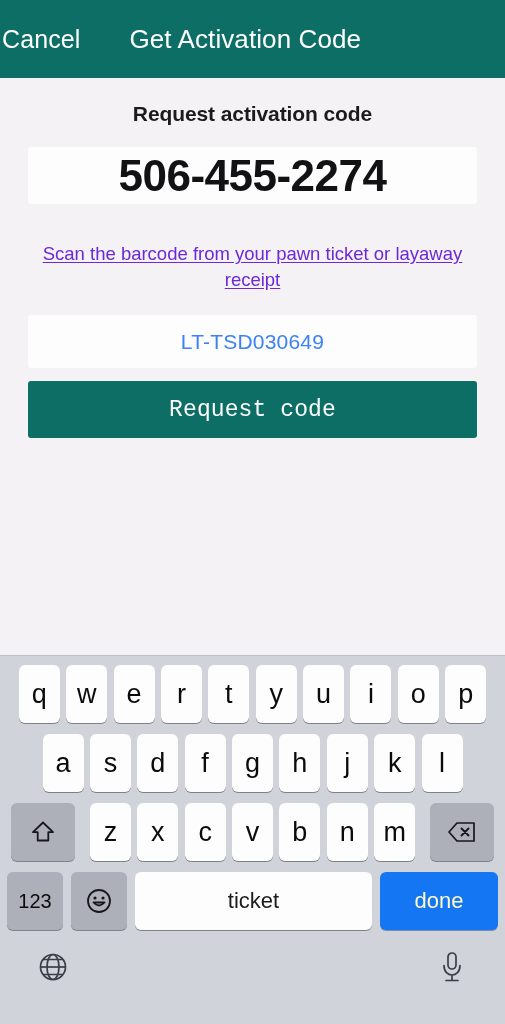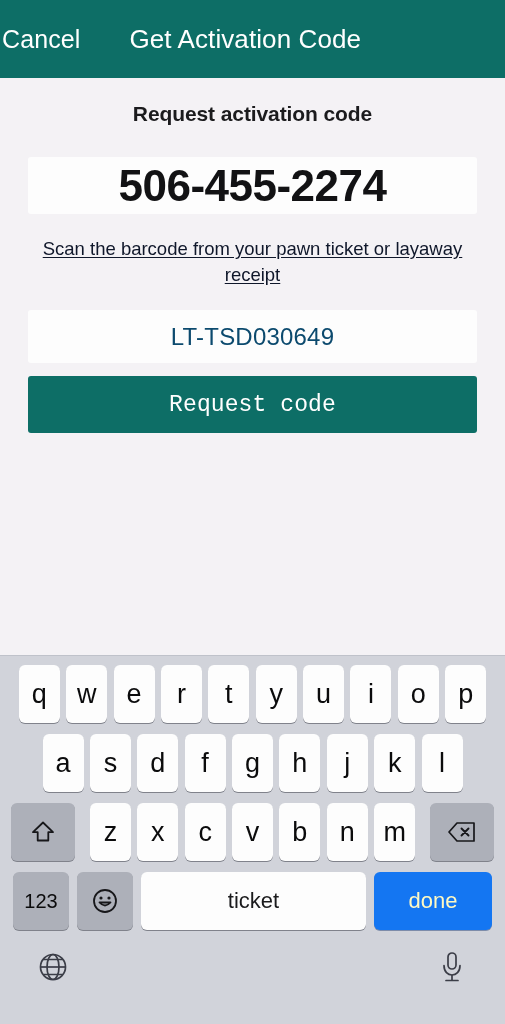--- a/index.html
+++ b/index.html
@@ -59,59 +59,59 @@
   }
   .section-title {
     text-align: center;
     font-size: 21px;
     font-weight: bold;
     color: #1B1B1D;
     margin-top: 24px;
     letter-spacing: -0.1px;
   }
   .phone-field {
-    margin-top: 31px;
+    margin-top: 21px;
     height: 57px;
     background: #FDFDFD;
     border-radius: 3px;
     display: flex;
     align-items: center;
     justify-content: center;
   }
   .phone-value {
     font-size: 44px;
     font-weight: bold;
     color: #121214;
     letter-spacing: -0.5px;
     font-family: "Liberation Sans", sans-serif;
   }
   .scan-link {
     display: block;
-    margin-top: 22px;
+    margin-top: 37px;
     text-align: center;
-    color: #0f172a;
+    color: #6d28d9;
     font-size: 18.5px;
     line-height: 26px;
     text-decoration: underline;
     text-underline-offset: 2px;
     cursor: pointer;
     padding: 0 6px;
   }
   .ticket-field {
     margin-top: 22px;
     height: 53px;
     background: #FDFDFD;
     border-radius: 3px;
     display: flex;
     align-items: center;
     justify-content: center;
   }
   .ticket-value {
-    font-size: 24px;
-    color: #0c4a6e;
+    font-size: 21px;
+    color: #3b82f6;
     letter-spacing: 0.2px;
   }
   .request-btn {
     margin-top: 13px;
     height: 57px;
     width: 100%;
     background: #0D6E66;
     border: none;
     border-radius: 3px;
     color: #FFFFFF;
@@ -134,21 +134,21 @@
   }
   .kb-row {
     display: flex;
     justify-content: center;
     align-items: center;
     margin-bottom: 11px;
   }
   .kb-row.r1 { padding: 0 3px; }
   .kb-row.r2 { padding: 0 28px; }
   .kb-row.r3 { padding: 0 3px; }
-  .kb-row.r4 { padding: 0 10px; margin-bottom: 7px; }
+  .kb-row.r4 { padding: 0 4px; margin-bottom: 7px; }
 
   .key {
     background: #FDFDFD;
     border-radius: 6px;
     height: 58px;
     font-size: 27px;
     color: #0B0B0C;
     display: flex;
     align-items: center;
     justify-content: center;

